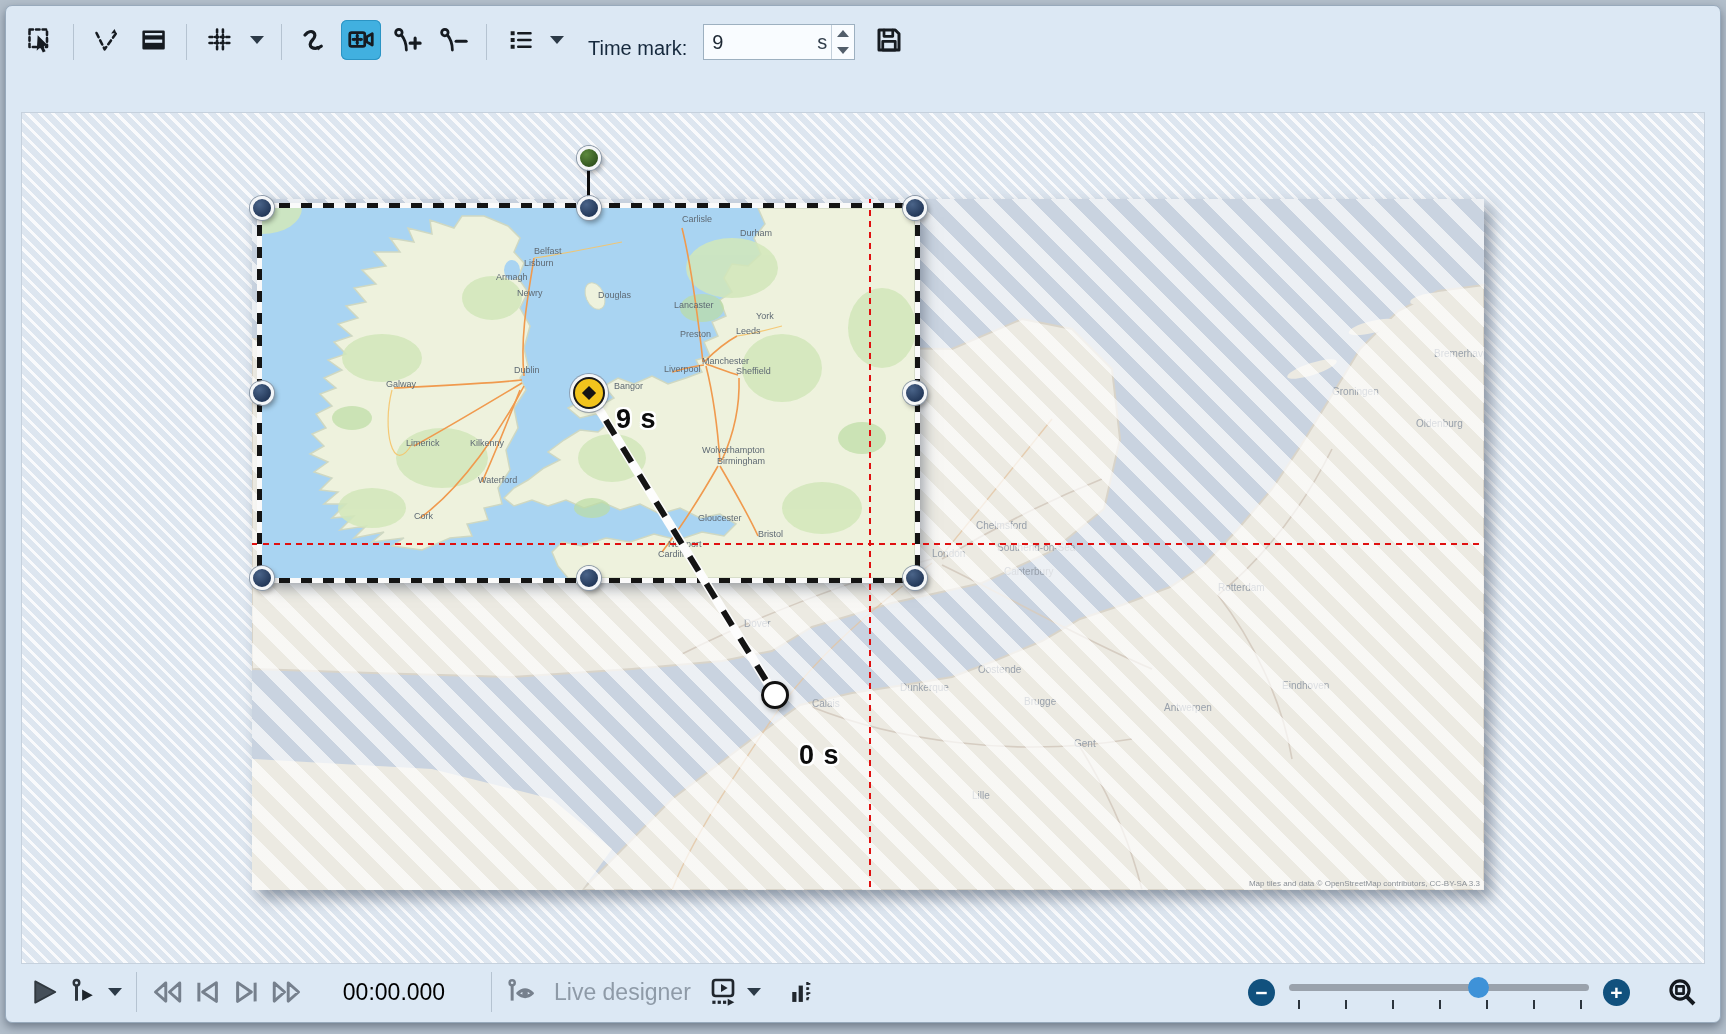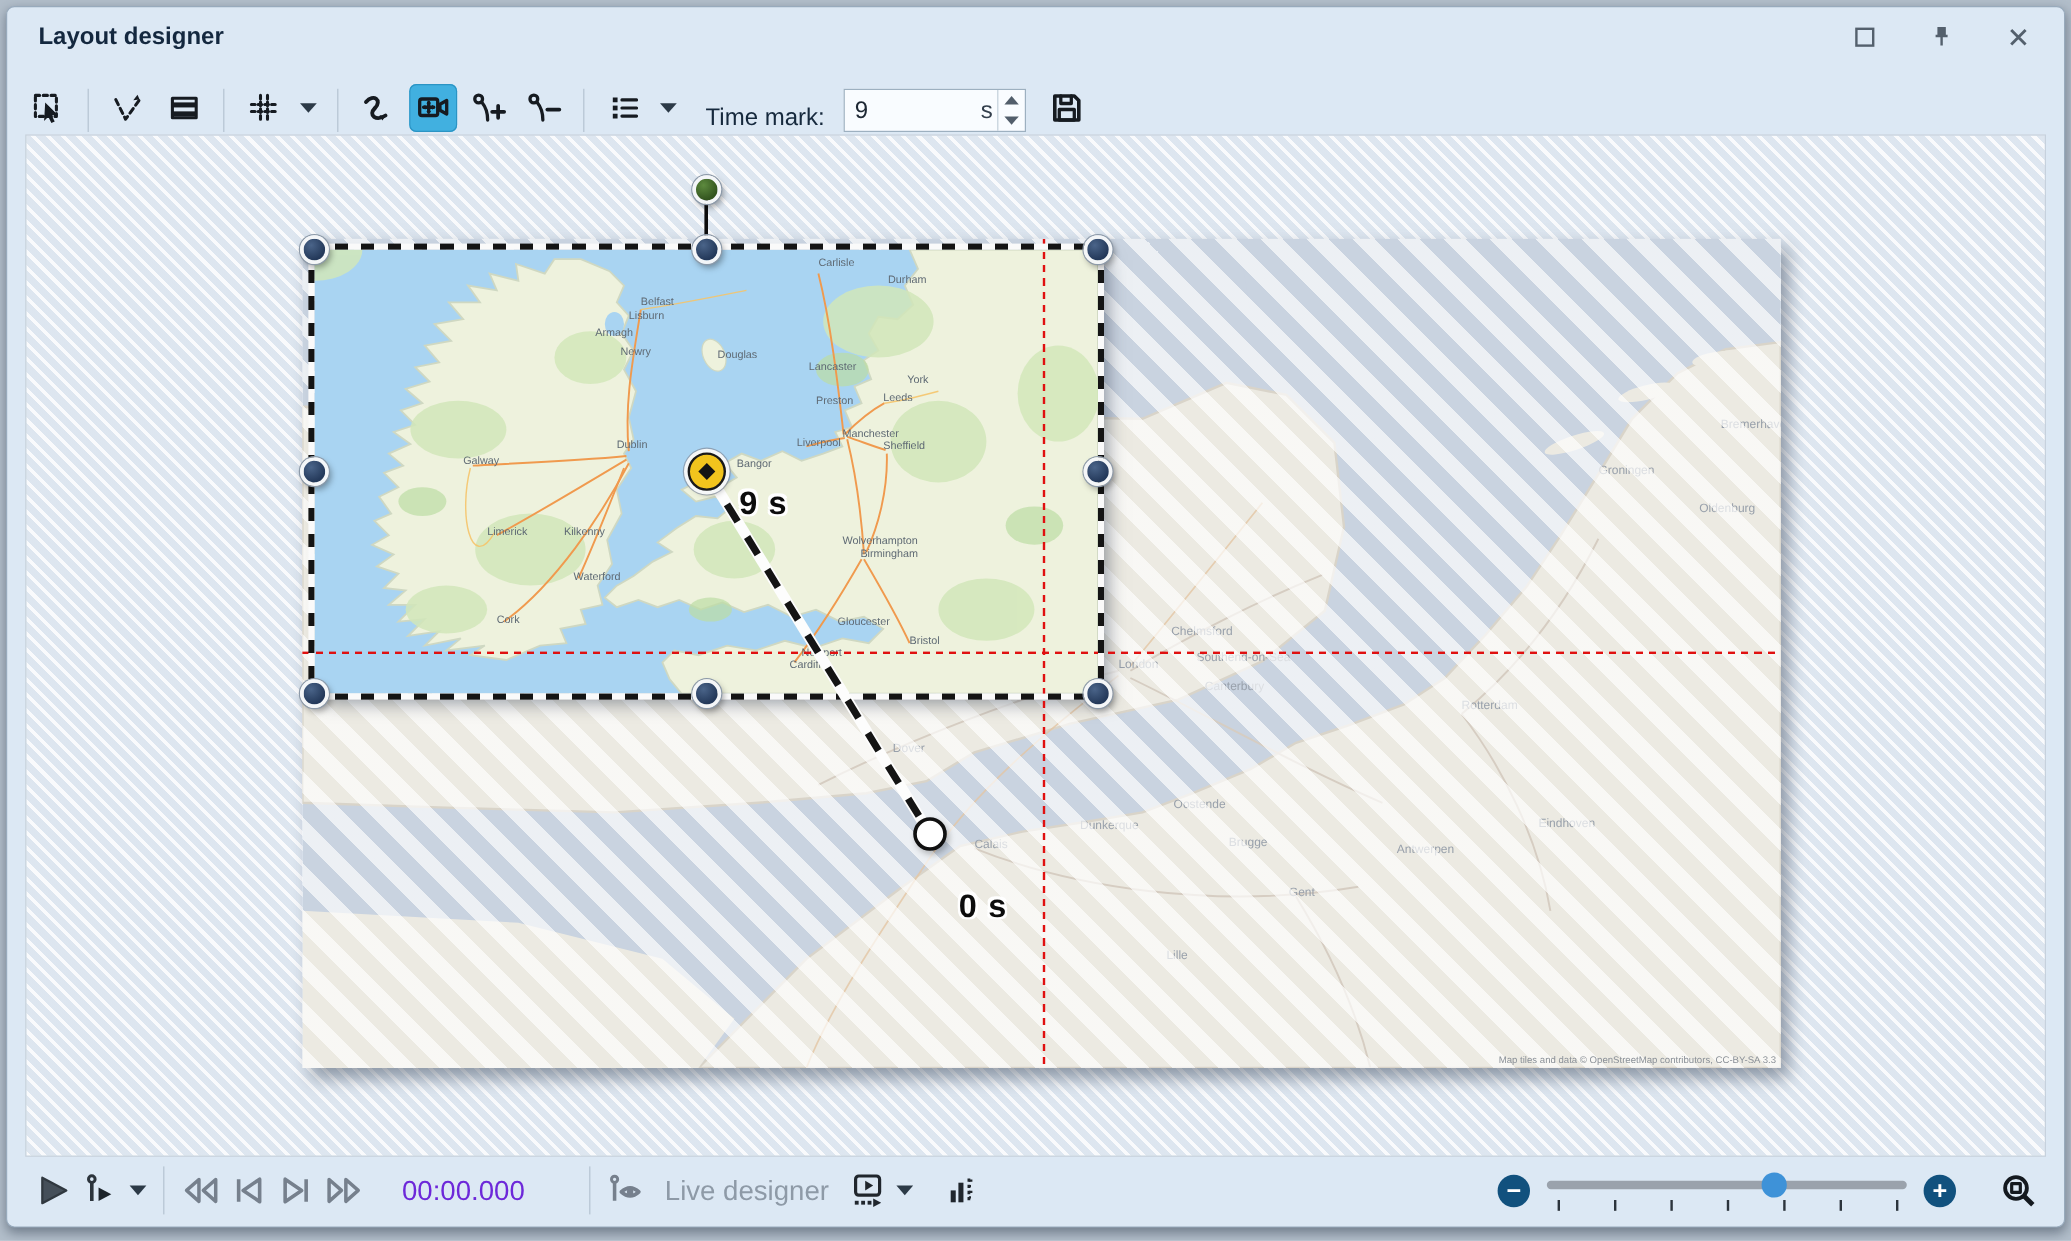--- a/index.html
+++ b/index.html
@@ -86,61 +86,39 @@
 
   
   .city{ font-size:9px; fill:#5f6a74; font-family:"Liberation Sans",sans-serif; }
   .city-bg{ font-size:10px; fill:#98a0ab; font-family:"Liberation Sans",sans-serif; }
 
   
   .transport{ position:absolute; left:0; right:0; bottom:0; height:60px; display:flex; align-items:center; padding:0 18px; }
   .tr-btn{ background:none; border:none; display:grid; place-items:center; width:40px; height:40px; cursor:pointer; }
   .tr-btn svg{ fill:none; stroke:#76808d; stroke-width:2.4; stroke-linejoin:round; }
   .tr-sep{ width:1px; height:40px; background:#b5c3d1; margin:0 10px; }
-  .time-display{ font-size:23px; color:#6d28d9; margin:0 28px; min-width:118px; }
+  .time-display{ font-size:23px; color:#000000; margin:0 28px; min-width:118px;text-align:center; }
   .live-label{ font-size:23px; color:#8e9aa7; margin:0 12px; }
   .zoom-cluster{ margin-left:auto; display:flex; align-items:center; gap:14px; }
   .circle-btn{ width:27px; height:27px; border-radius:50%; border:none; background:#11517e; color:#fff;
     font-size:21px; font-weight:bold; line-height:25px; text-align:center; cursor:pointer; padding:0; }
   .zslider{ position:relative; width:300px; height:34px; }
   .ztrack{ position:absolute; left:0; right:0; top:9px; height:7px; background:#9aa2ac; border-radius:4px; cursor:pointer; }
   .zthumb{ position:absolute; top:2px; width:21px; height:21px; margin-left:-10px; border-radius:50%; background:#3e92d8; cursor:pointer; }
   .zticks{ position:absolute; left:0; right:0; top:25px; height:9px; }
   .ztick{ position:absolute; width:2px; height:9px; background:#2c343c; }
   .ztick:nth-child(1){left:3%} .ztick:nth-child(2){left:18.7%} .ztick:nth-child(3){left:34.4%}
   .ztick:nth-child(4){left:50%} .ztick:nth-child(5){left:65.7%} .ztick:nth-child(6){left:81.4%}
   .ztick:nth-child(7){left:97%}
 </style>
 </head>
 <body>
 
 <div class="window">
 
-  <div class="titlebar">
-    <span class="title">Layout designer</span>
-    <div class="win-controls">
-      <button class="win-btn">
-        <svg width="20" height="20" viewBox="0 0 20 20">
-            <rect x="3" y="3" width="14" height="14" fill="none" stroke-width="2"></rect>
-          </svg>
-      </button>
-      <button class="win-btn">
-        <svg width="20" height="20" viewBox="0 0 20 20">
-            <path d="M7 2 h6 v7 h-6 z" fill="#54606d"></path>
-            <path d="M5 9 h10" stroke-width="2"></path>
-            <path d="M10 9 v8" stroke-width="2"></path>
-          </svg>
-      </button>
-      <button class="win-btn">
-        <svg width="20" height="20" viewBox="0 0 20 20">
-            <path d="M4 4 L16 16 M16 4 L4 16" stroke-width="2.4"></path>
-          </svg>
-      </button>
-    </div>
-  </div>
 
   <div class="toolbar">
     <button class="tool-btn">
       <svg width="28" height="28" viewBox="0 0 24 24">
         <rect x="3" y="3" width="15" height="15" stroke-dasharray="3 2.6"></rect>
         <path d="M10 8 l9 9 -4.4 .2 2.2 4.4 -2.4 1.2 -2.2 -4.5 -3 3 z" fill="#161b21" stroke="none"></path>
       </svg>
     </button>
     <div class="tsep"></div>
     <button class="tool-btn">

